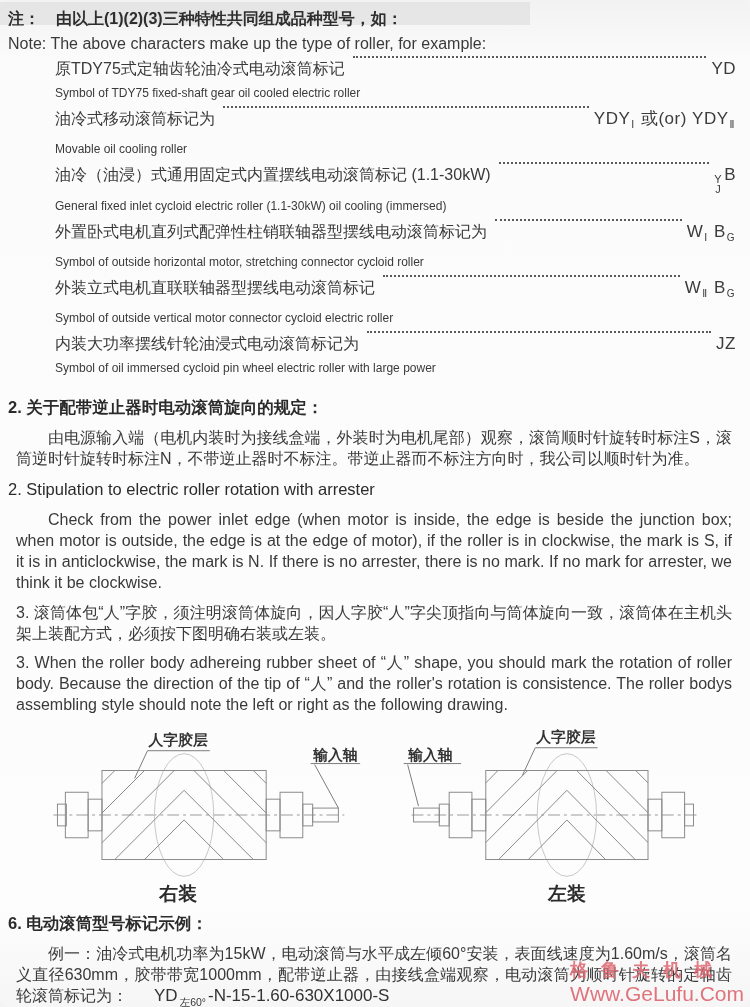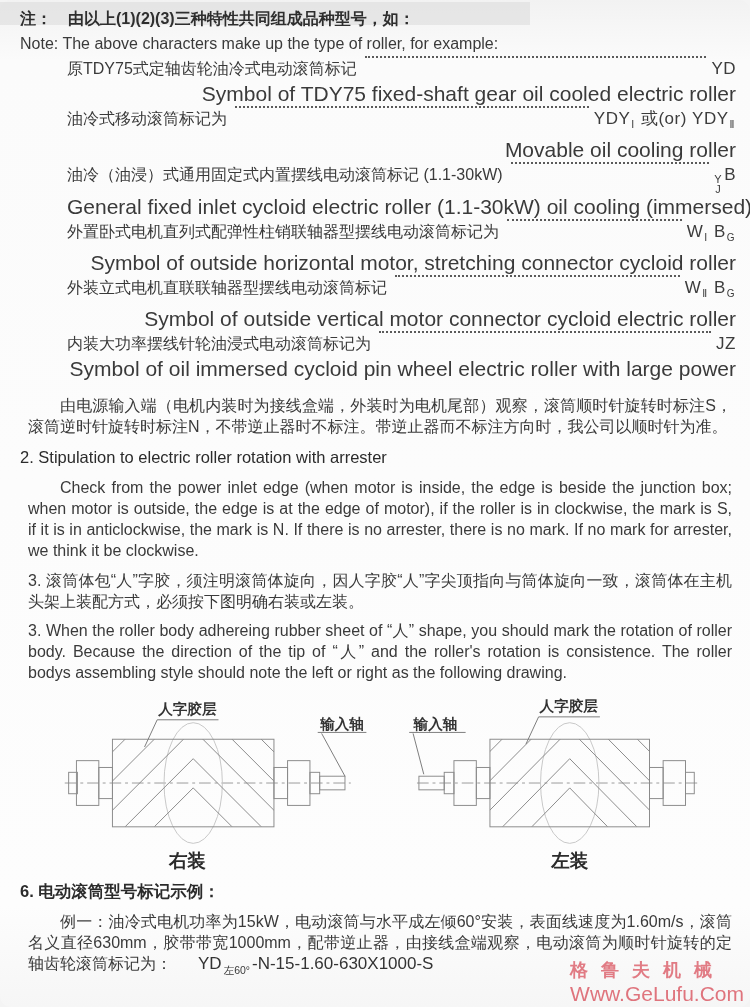--- a/index.html
+++ b/index.html
@@ -1,32 +1,32 @@
 <!DOCTYPE html>
 <html><head>
 <meta charset="utf-8">
 <style>
   html,body{margin:0;padding:0;}
   body{width:750px;height:1007px;overflow:hidden;background:#f4f4f4;}
   .page{position:relative;width:750px;height:1007px;box-sizing:border-box;
         background:linear-gradient(180deg,#f2f2f2 0%,#fbfbfb 6%,#fdfdfd 90%,#f6f6f6 100%);
         font-family:"Liberation Sans","DejaVu Sans",sans-serif;color:#3a3a3a;
-        padding:6px 10px 0 20px;border-radius:11px;}
+        padding:6px 10px 0 8px;border-radius:11px;}
   .scanband{position:absolute;top:2px;left:0;width:530px;height:23px;background:#d7d7d7;opacity:.5;}
   .line{position:relative;line-height:25px;font-size:16px;white-space:nowrap;}
   .bold{font-weight:bold;color:#2e2e2e;}
   .typelist{padding-left:47px;padding-right:4px;}
   .trow{display:flex;align-items:flex-start;line-height:25px;font-size:16px;}
   .trow .t{white-space:nowrap;}
   .leader{flex:1 1 auto;min-width:26px;border-bottom:2px dotted #5a5a5a;margin:0 5px 6px 8px;}
   .code{white-space:nowrap;font-size:17px;color:#3c3c3c;letter-spacing:.5px;}
   .sub{font-size:10px;vertical-align:-4px;margin:0 1px;}
   .stack{display:inline-flex;flex-direction:column;font-size:11px;line-height:10px;
          vertical-align:-3px;margin-right:2px;text-align:center;}
-  .erow{line-height:25px;font-size:21px;white-space:nowrap;text-align:right;}
+  .erow{line-height:25px;font-size:12px;white-space:nowrap;}
   .sec{margin-top:14px;}
   .h{font-size:16.5px;font-weight:bold;color:#2b2b2b;line-height:24px;}
   .para{margin:8px;font-size:16px;line-height:21px;text-align:justify;}
   .indent{text-indent:2em;}
   .diagrams{display:flex;margin-top:4px;}
   .dwrap{width:370px;height:186px;}
   .fmain{font-size:17px;color:#333;}
   .fsub{font-size:10.5px;vertical-align:-5px;margin:0 2px;}
   .fgap{display:inline-block;width:26px;}
   .watermark{position:absolute;right:6px;bottom:2px;text-align:left;line-height:23px;}
@@ -85,20 +85,21 @@
 
     <div class="trow">
       <span class="t">内装大功率摆线针轮油浸式电动滚筒标记为</span>
       <span class="leader"></span>
       <span class="code">JZ</span>
     </div>
     <div class="erow">Symbol of oil immersed cycloid pin wheel electric roller with large power</div>
   </div>
 
   <div class="sec">
+    <div class="h">2. 关于配带逆止器时电动滚筒旋向的规定：</div>
     <p class="para indent">由电源输入端（电机内装时为接线盒端，外装时为电机尾部）观察，滚筒顺时针旋转时标注S，滚筒逆时针旋转时标注N，不带逆止器时不标注。带逆止器而不标注方向时，我公司以顺时针为准。</p>
     <div class="h" style="font-weight:normal;">2. Stipulation to electric roller rotation with arrester</div>
     <p class="para indent">Check from the power inlet edge (when motor is inside, the edge is beside the junction box; when motor is outside, the edge is at the edge of motor), if the roller is in clockwise, the mark is S, if it is in anticlockwise, the mark is N. If there is no arrester, there is no mark. If no mark for arrester, we think it be clockwise.</p>
   </div>
 
   <div class="sec" style="margin-top:9px;">
     <p class="para">3. 滚筒体包“人”字胶，须注明滚筒体旋向，因人字胶“人”字尖顶指向与筒体旋向一致，滚筒体在主机头架上装配方式，必须按下图明确右装或左装。</p>
     <p class="para">3. When the roller body adhereing rubber sheet of “人” shape, you should mark the rotation of roller body. Because the direction of the tip of “人” and the roller's rotation is consistence. The roller bodys assembling style should note the left or right as the following drawing.</p>
   </div>
 

